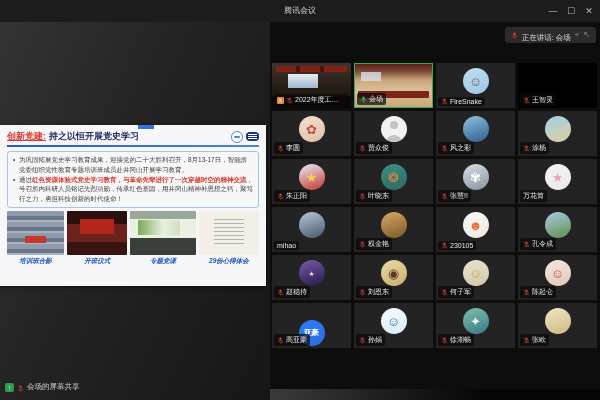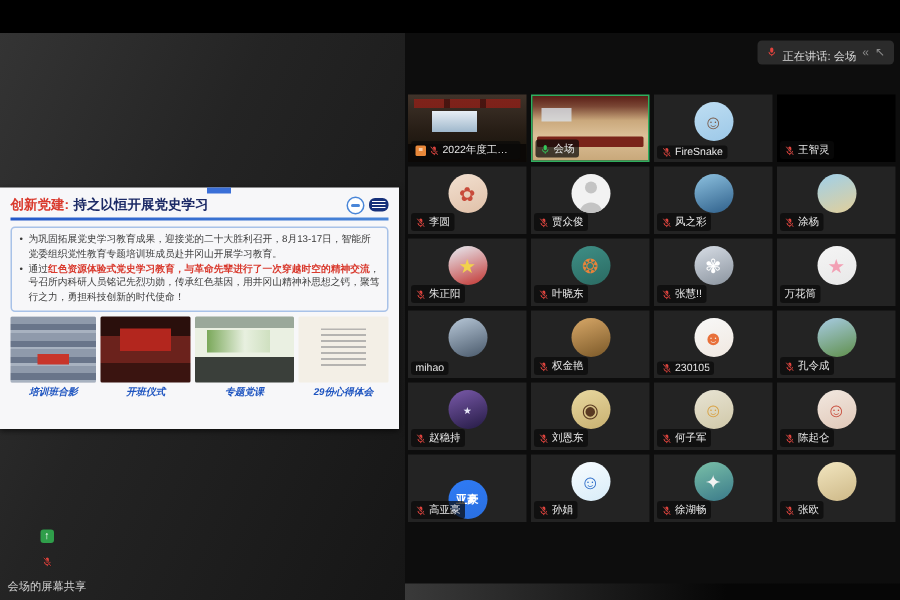--- a/index.html
+++ b/index.html
@@ -13,21 +13,21 @@
   #win-controls{position:absolute;right:2px;top:0;height:22px;display:flex;align-items:center;}
   #win-controls span{width:18px;text-align:center;color:#b5b5b5;font-size:9px;cursor:default;}
 
   
   #share-pane{position:absolute;left:0;top:22px;width:270px;height:378px;
               background:linear-gradient(115deg,#343434 0%,#242424 40%,#161616 100%);}
   #slide{position:absolute;left:0;top:103px;width:266px;height:161px;background:#f7f7f9;
          box-shadow:0 1px 4px rgba(0,0,0,.6);padding:5px 7px 3px;box-sizing:border-box;}
   .slide-tab{position:absolute;top:0;right:112px;width:16px;height:4px;background:#3a6fd8;}
   #slide-header{display:flex;align-items:center;}
-  #slide-header .prefix{color:#d93a2e;font-weight:bold;font-size:9px;}
+  #slide-header .prefix{color:#d93a2e;font-weight:bold;font-size:9px;text-decoration:underline;}
   #slide-header .htitle{color:#1c2a66;font-weight:bold;font-size:9px;margin-left:3px;}
   #slide-logos{margin-left:auto;display:flex;align-items:center;gap:3px;}
   .logo-circle{width:10px;height:10px;border-radius:50%;border:1px solid #4a86d8;background:#fff;position:relative;}
   .logo-circle::after{content:"";position:absolute;left:2px;top:4px;width:6px;height:2px;border-radius:2px;background:#4a86d8;}
   .logo-ibm{width:13px;height:9px;border-radius:4px;background:#16307a;position:relative;}
   .logo-ibm::after{content:"";position:absolute;left:2px;top:2px;width:9px;height:5px;
         background:repeating-linear-gradient(180deg,#fff 0 1px,transparent 1px 2px);}
   #slide-divider{height:2px;margin-top:2px;background:linear-gradient(90deg,#2458c9,#4a86d8);}
   #slide-banner{margin:4px 2px 0;height:13px;line-height:13px;border-radius:2px;text-align:center;
         background:linear-gradient(180deg,#5a94e0,#2058c0);color:#fff;font-weight:bold;font-size:7.5px;}
@@ -48,21 +48,21 @@
       background:linear-gradient(90deg,#7aa85a,#e8f0e0 60%,#cfe0c0);}
   .photo-doc{flex:1.05;background:#f3efe6;}
   .photo-doc::after{content:"";position:absolute;left:25%;top:18%;width:50%;height:60%;
       background:repeating-linear-gradient(180deg,#9a9a9a 0 1px,transparent 1px 4px);opacity:.7;}
   #slide-captions{display:flex;gap:3px;margin-top:2px;}
   #slide-captions .pcap{flex:1;text-align:center;font-size:6.5px;font-weight:bold;font-style:italic;color:#1f55c0;}
   #slide-captions .pcap:nth-child(2){flex:1.05}
   #slide-captions .pcap:nth-child(3){flex:1.15}
   #slide-captions .pcap:nth-child(4){flex:1.05}
 
-  #share-status{position:absolute;left:5px;bottom:4px;display:flex;align-items:center;gap:3px;flex-direction:column;}
+  #share-status{position:absolute;left:5px;bottom:4px;display:flex;align-items:center;gap:3px;}
   .share-ic{width:9px;height:9px;border-radius:2px;background:#2f9e4a;color:#fff;font-size:7px;
             line-height:9px;text-align:center;}
   #share-status .label{font-size:7.5px;color:#d0d0d0;}
 
   
   #grid-pane{position:absolute;left:270px;top:22px;width:330px;height:378px;background:#0d0d0d;}
   #grid-bottom-fade{position:absolute;left:0;bottom:0;width:100%;height:11px;
         background:linear-gradient(90deg,#3a3a3a,#060606 65%);}
   #speaking-banner{position:absolute;right:4px;top:5px;height:16px;border-radius:3px;background:#2b2b2b;
         display:flex;align-items:flex-end;gap:4px;padding:0 6px;}
@@ -100,20 +100,28 @@
   .cap .pname{font-size:7px;color:#e8e8e8;white-space:nowrap;overflow:hidden;text-overflow:ellipsis;}
   .badge{flex:0 0 auto;width:7px;height:7px;border-radius:1px;background:#e8883a;color:#fff;
          font-size:5px;line-height:7px;text-align:center;}
   .cap svg{flex:0 0 auto;}
 </style>
 </head>
 <body>
 
 <div id="app">
 
+  <div id="titlebar">
+    <div id="win-title">腾讯会议</div>
+    <div id="win-controls">
+      <span>—</span>
+      <span>☐</span>
+      <span>✕</span>
+    </div>
+  </div>
 
   <div id="share-pane">
     <div id="slide">
       <div class="slide-tab"></div>
       <div id="slide-header">
         <span class="prefix">创新党建:</span>
         <span class="htitle">持之以恒开展党史学习</span>
         <span id="slide-logos">
           <span class="logo-circle"></span>
           <span class="logo-ibm"></span>

